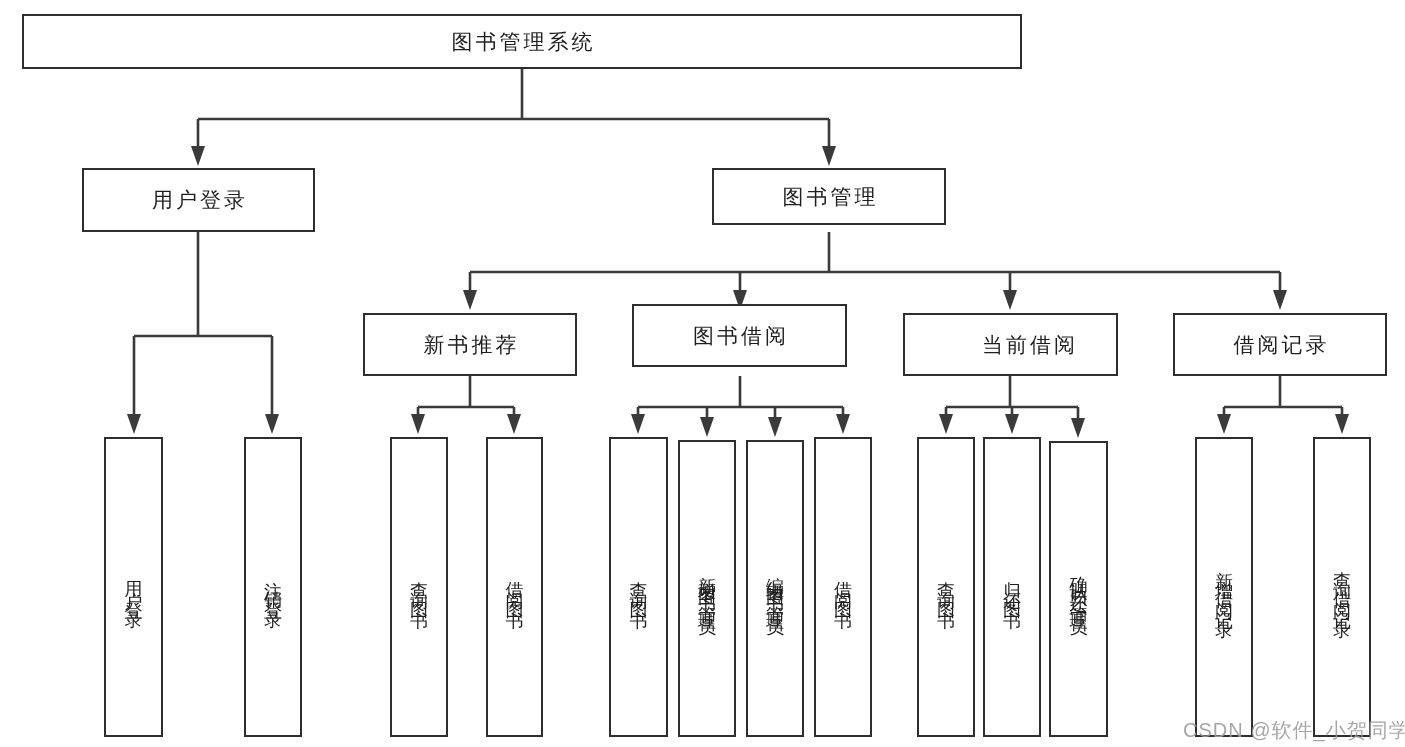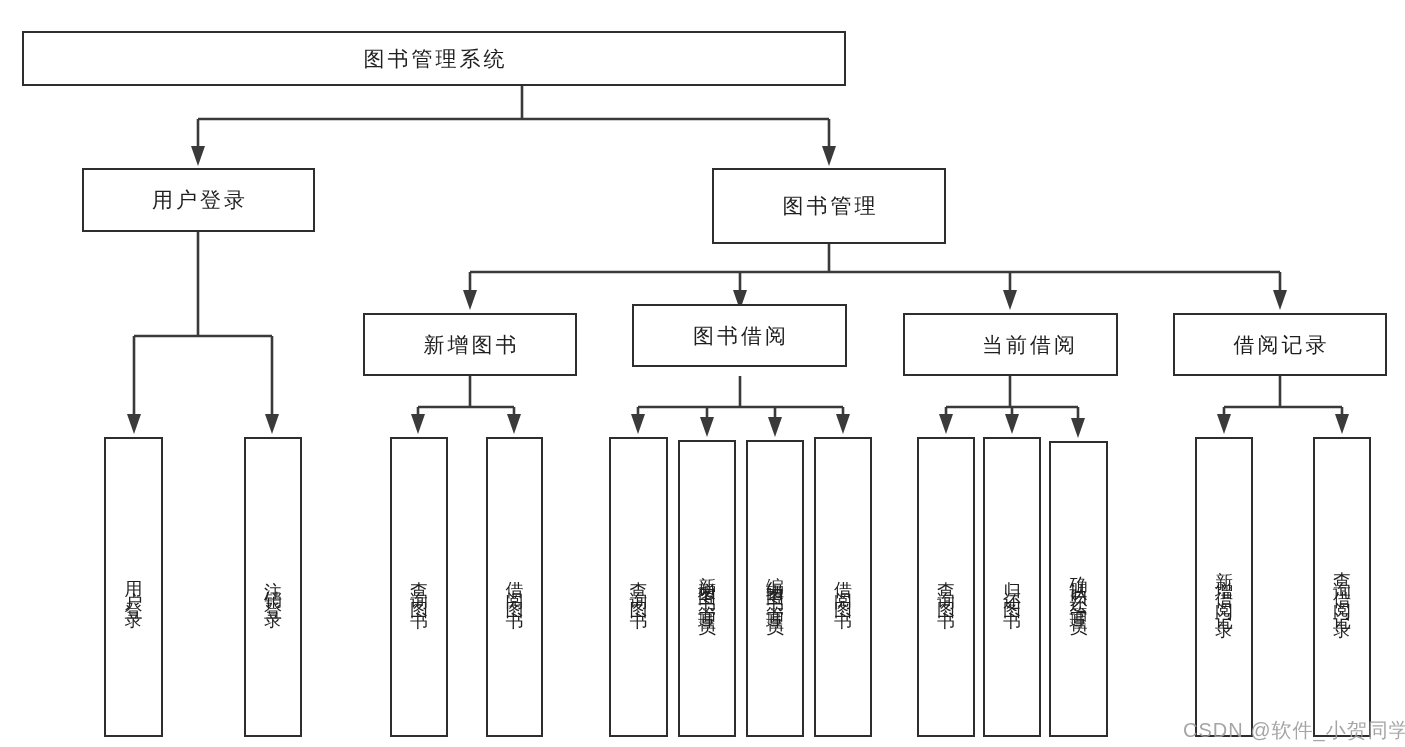--- a/index.html
+++ b/index.html
@@ -104,33 +104,33 @@
     <path class="wire" d="M1010 376 V407 M946 407 H1078 M946 407 V417 M1012 407 V417 M1078 407 V420"></path>
     <use href="#arr" class="arrowhead" x="946" y="434"></use>
     <use href="#arr" class="arrowhead" x="1012" y="434"></use>
     <use href="#arr" class="arrowhead" x="1078" y="438"></use>
 
     <path class="wire" d="M1280 376 V407 M1224 407 H1342 M1224 407 V417 M1342 407 V417"></path>
     <use href="#arr" class="arrowhead" x="1224" y="434"></use>
     <use href="#arr" class="arrowhead" x="1342" y="434"></use>
   </svg>
 
-  <div class="box" style="left:22px; top:31px; width:824px; height:55px;">
+  <div class="box" style="left:22px; top:14px; width:1000px; height:55px;">
     <span class="h-label">图书管理系统</span>
   </div>
 
   <div class="box" style="left:82px; top:168px; width:233px; height:64px;">
     <span class="h-label">用户登录</span>
   </div>
-  <div class="box" style="left:712px; top:168px; width:234px; height:76px;font-family:Liberation Serif, serif;">
+  <div class="box" style="left:712px; top:168px; width:234px; height:57px;font-family:Liberation Serif, serif;">
     <span class="h-label">图书管理</span>
   </div>
 
   <div class="box" style="left:363px; top:313px; width:214px; height:63px;">
-    <span class="h-label">新增图书</span>
+    <span class="h-label">新书推荐</span>
   </div>
   <div class="box" style="left:632px; top:304px; width:215px; height:63px;">
     <span class="h-label">图书借阅</span>
   </div>
   <div class="box" style="left:903px; top:313px; width:215px; height:63px;padding-left:36px;">
     <span class="h-label">当前借阅</span>
   </div>
   <div class="box" style="left:1173px; top:313px; width:214px; height:63px;align-items:center;">
     <span class="h-label">借阅记录</span>
   </div>

